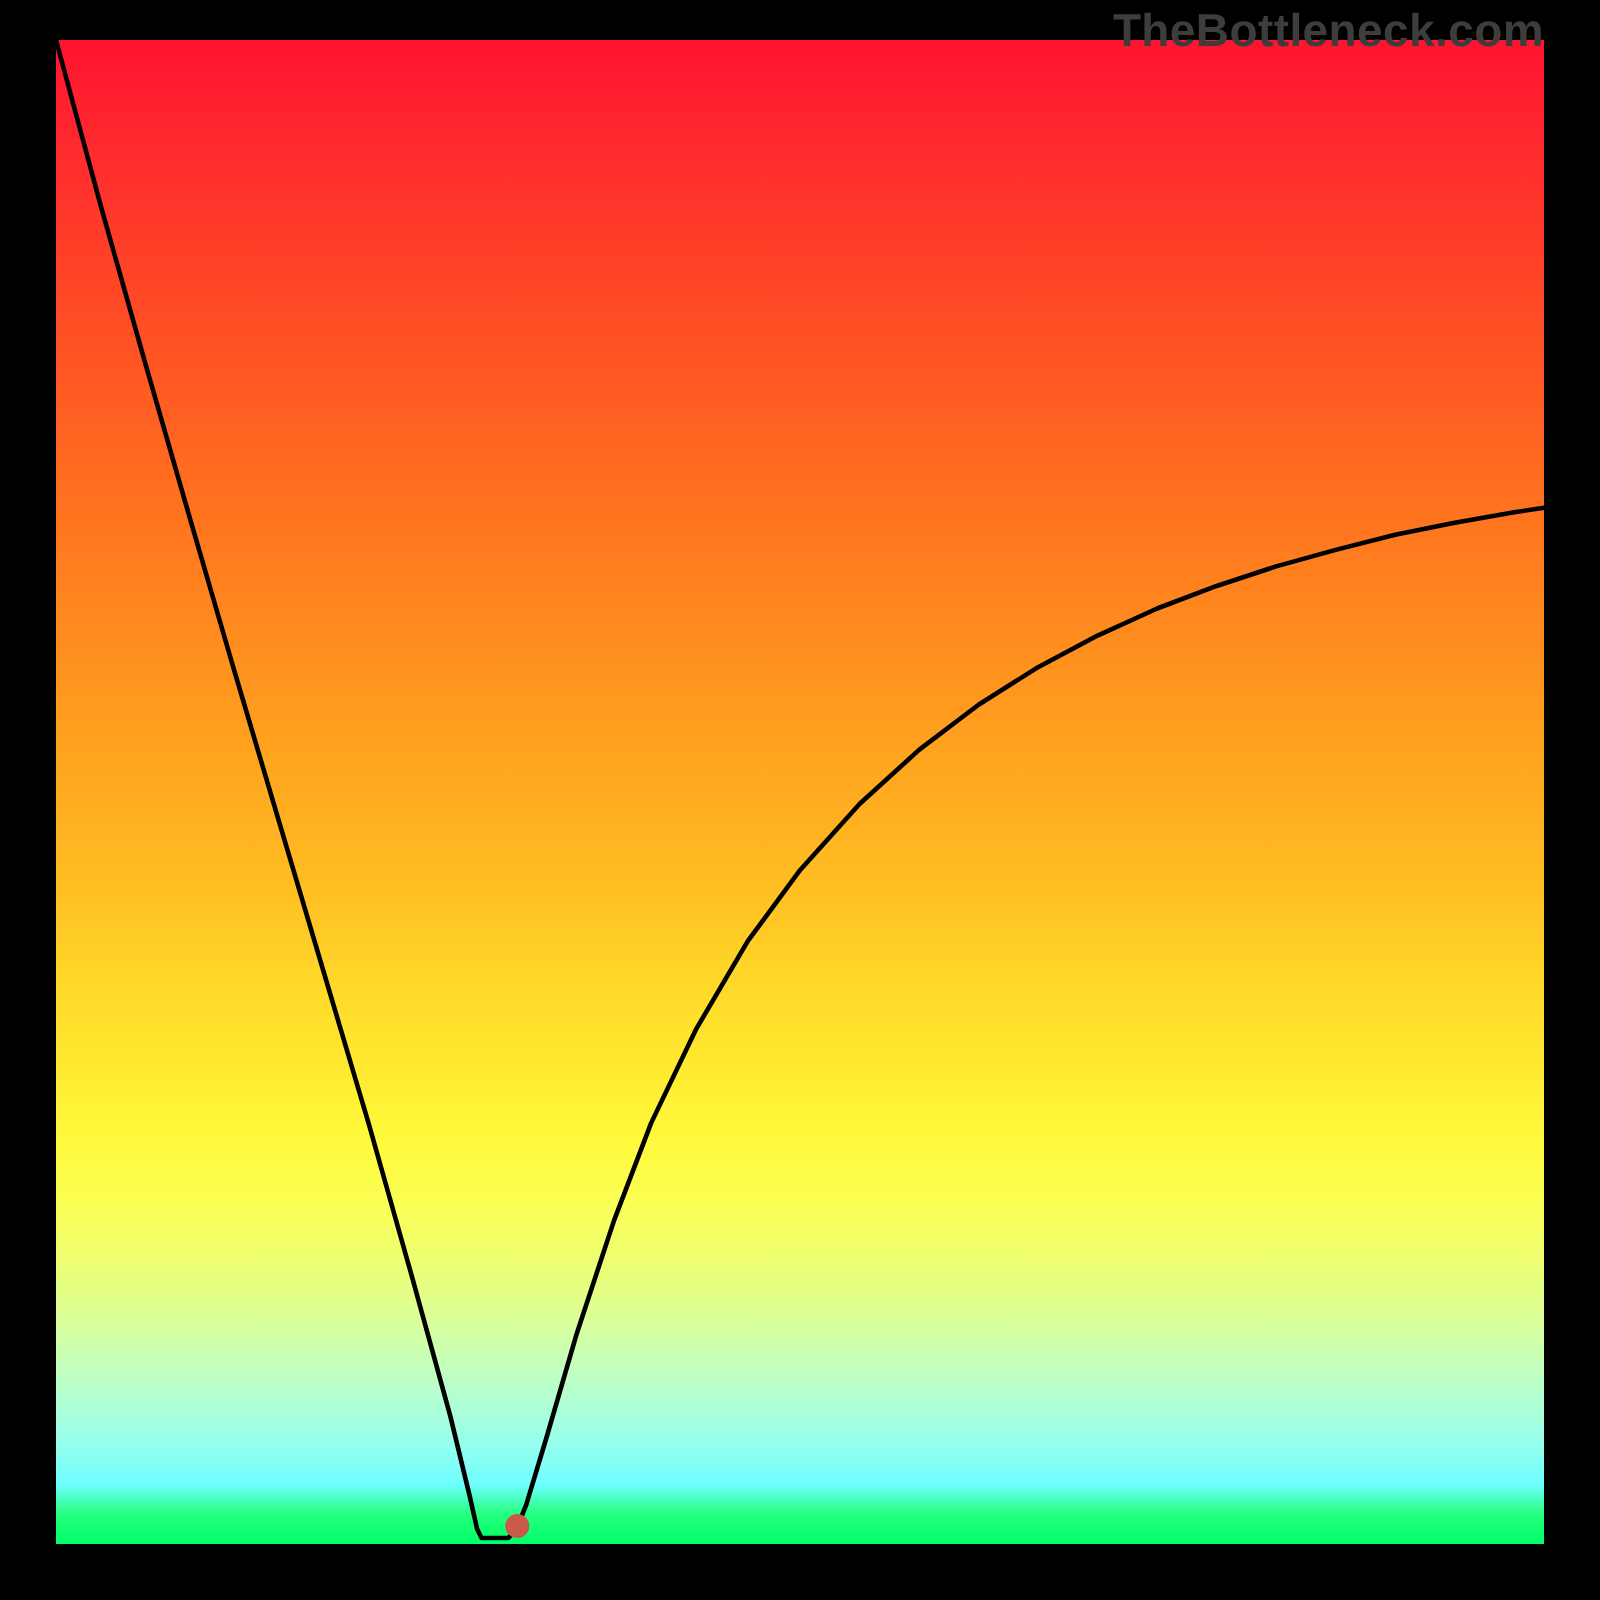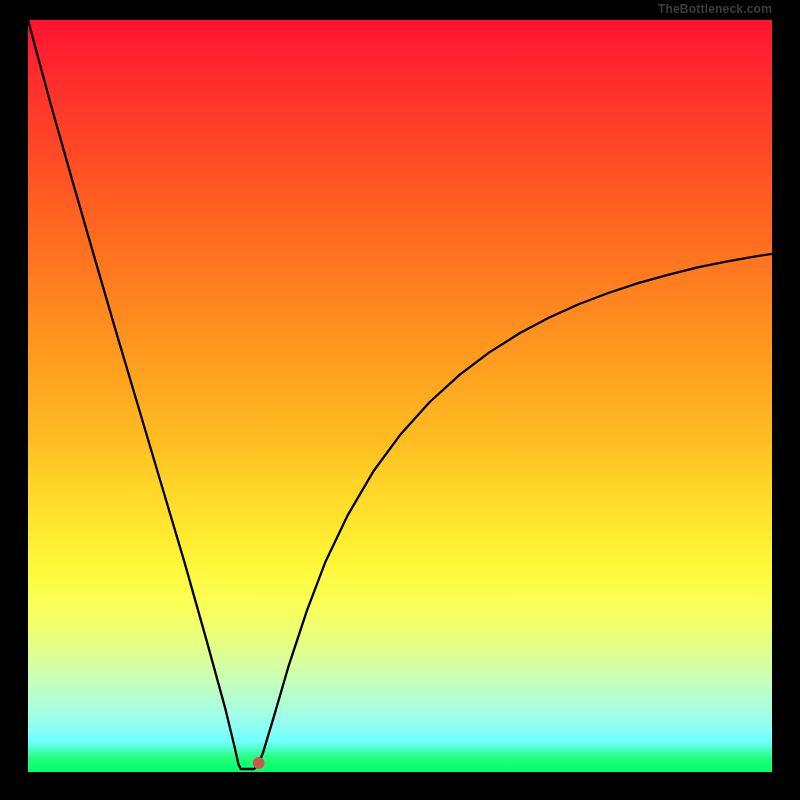--- a/index.html
+++ b/index.html
@@ -56,18 +56,18 @@
     width: 100%;
     height: 100%;
     pointer-events: none;
   }
 </style>
 </head>
 <body>
 
 <div class="stage">
   <div class="plot-area" style="left: 28px; top: 20px; width: 744px; height: 752px;"></div>
-  <div class="watermark" style="right: 28px; top: 2px; font-size: 12px;">TheBottleneck.com</div>
+  <div class="watermark" style="right: 28px; top: 2px; font-size: 23px;">TheBottleneck.com</div>
   <svg class="chart-svg" viewBox="0 0 800 800" preserveAspectRatio="none">
     <path fill="none" d="M28.00 20.00 L50.32 102.72 L72.64 181.68 L94.96 259.14 L117.28 335.84 L139.60 411.04 L161.92 486.24 L184.24 561.44 L206.56 640.40 L225.16 708.08 L234.83 747.94 L238.55 764.48 L240.78 768.99 L248.22 768.99 L254.18 768.99 L257.90 765.23 L263.10 752.45 L273.52 717.86 L288.40 666.72 L307.00 610.32 L325.60 561.44 L347.92 514.82 L373.96 470.45 L400.00 435.10 L429.76 402.02 L459.52 374.94 L489.28 352.38 L519.04 333.58 L548.80 317.79 L578.56 304.26 L608.32 292.98 L638.08 283.20 L667.84 274.93 L697.60 267.41 L727.36 261.39 L757.12 256.13 L772.00 253.87" stroke="#000000" stroke-width="2.3" stroke-linecap="round" stroke-linejoin="round"></path>
     <circle cx="258.64" cy="762.98" r="6" fill="#c85a4a"></circle>
   </svg>
 </div>
 
 </body></html>

